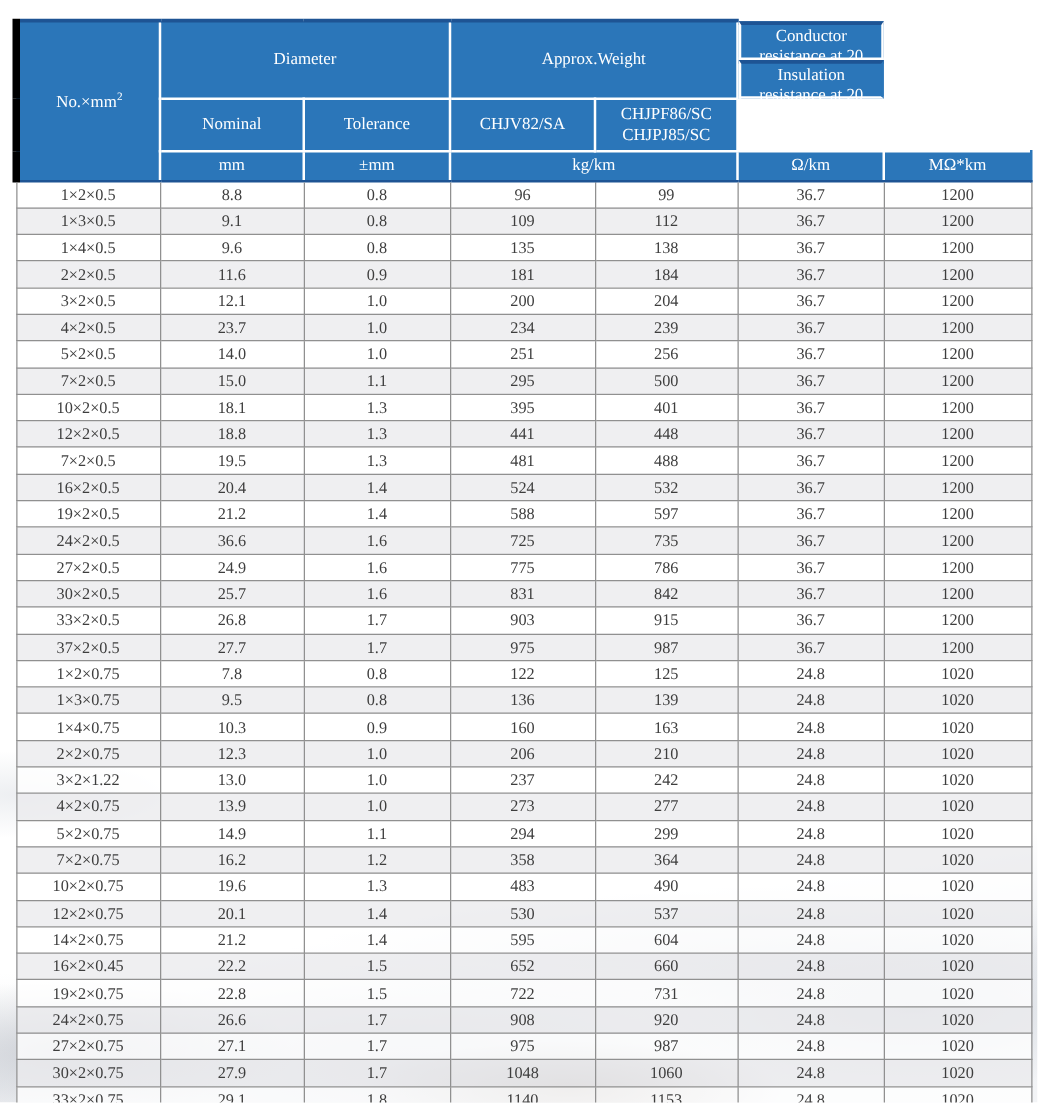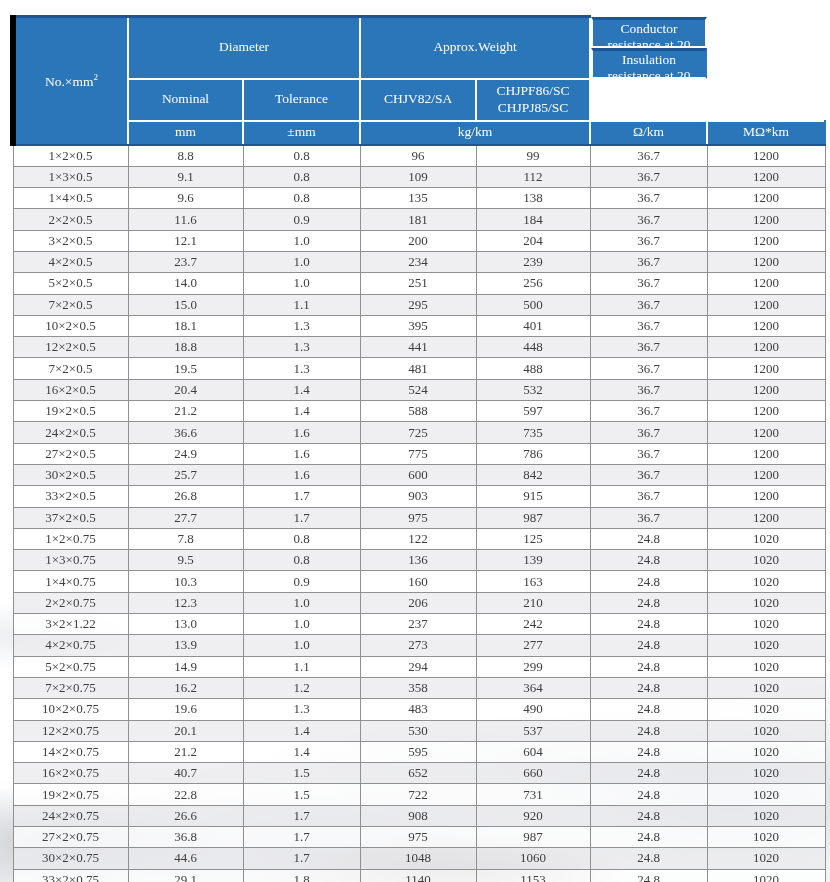--- a/index.html
+++ b/index.html
@@ -226,21 +226,21 @@
         <td>1.6</td>
         <td>775</td>
         <td>786</td>
         <td>36.7</td>
         <td>1200</td>
       </tr>
       <tr>
         <td>30×2×0.5</td>
         <td>25.7</td>
         <td>1.6</td>
-        <td>600</td>
+        <td>831</td>
         <td>842</td>
         <td>36.7</td>
         <td>1200</td>
       </tr>
       <tr>
         <td>33×2×0.5</td>
         <td>26.8</td>
         <td>1.7</td>
         <td>903</td>
         <td>915</td>
@@ -349,22 +349,22 @@
       <tr>
         <td>14×2×0.75</td>
         <td>21.2</td>
         <td>1.4</td>
         <td>595</td>
         <td>604</td>
         <td>24.8</td>
         <td>1020</td>
       </tr>
       <tr>
-        <td>16×2×0.75</td>
-        <td>40.7</td>
+        <td>16×2×0.45</td>
+        <td>22.2</td>
         <td>1.5</td>
         <td>652</td>
         <td>660</td>
         <td>24.8</td>
         <td>1020</td>
       </tr>
       <tr>
         <td>19×2×0.75</td>
         <td>22.8</td>
         <td>1.5</td>
@@ -377,30 +377,30 @@
         <td>24×2×0.75</td>
         <td>26.6</td>
         <td>1.7</td>
         <td>908</td>
         <td>920</td>
         <td>24.8</td>
         <td>1020</td>
       </tr>
       <tr>
         <td>27×2×0.75</td>
-        <td>36.8</td>
+        <td>27.1</td>
         <td>1.7</td>
         <td>975</td>
         <td>987</td>
         <td>24.8</td>
         <td>1020</td>
       </tr>
       <tr>
         <td>30×2×0.75</td>
-        <td>44.6</td>
+        <td>27.9</td>
         <td>1.7</td>
         <td>1048</td>
         <td>1060</td>
         <td>24.8</td>
         <td>1020</td>
       </tr>
       <tr>
         <td>33×2×0.75</td>
         <td>29.1</td>
         <td>1.8</td>

